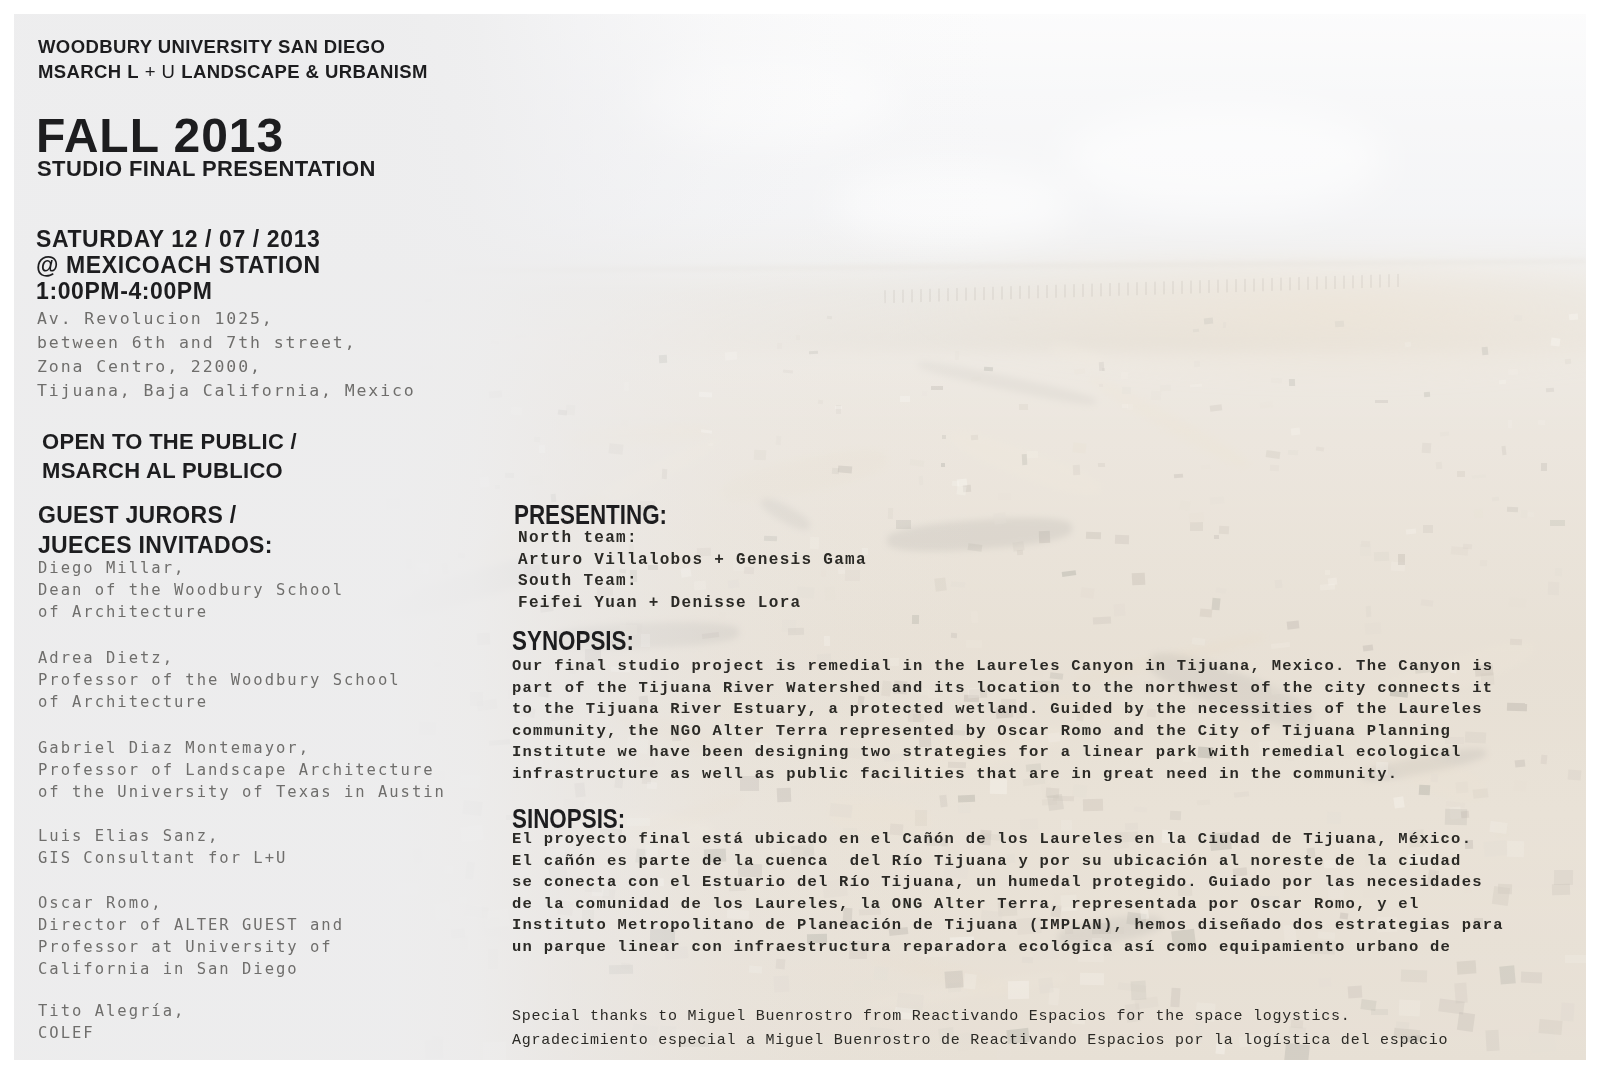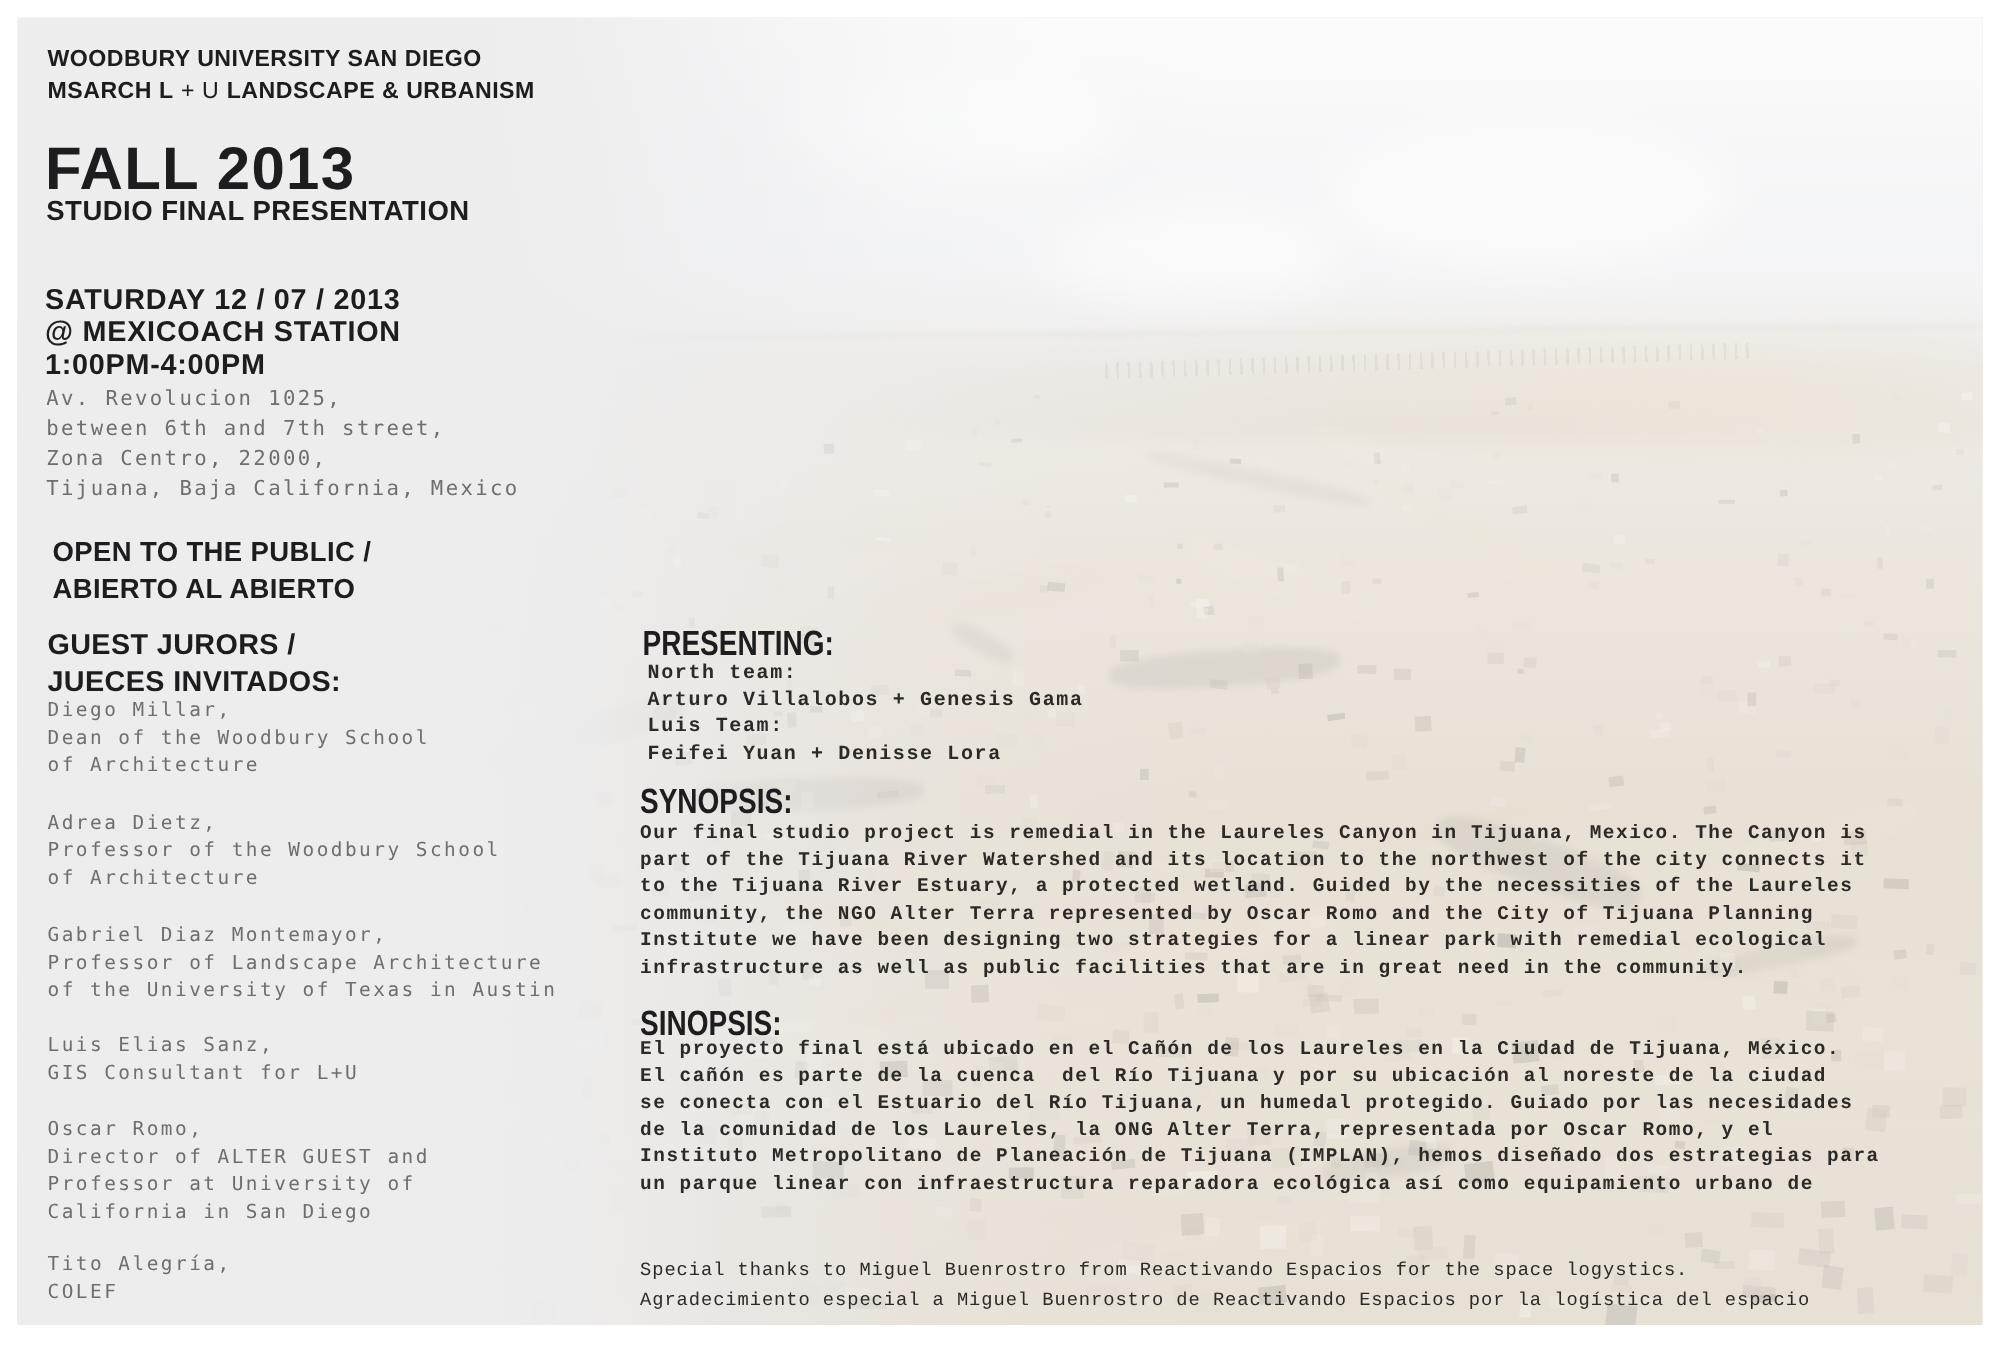--- a/index.html
+++ b/index.html
@@ -670,21 +670,21 @@
 
       <div class="abs mono-l address" style="left:23px;top:293px;">
           <div class="tline">Av. Revolucion 1025,</div>
           <div class="tline">between 6th and 7th street,</div>
           <div class="tline">Zona Centro, 22000,</div>
           <div class="tline">Tijuana, Baja California, Mexico</div>
         </div>
 
       <div class="abs" style="left:28px;top:413px;">
         <div class="h open-line">OPEN TO THE PUBLIC /</div>
-        <div class="h open-line">ABIERTO AL ABIERTO</div>
+        <div class="h open-line">MSARCH AL PUBLICO</div>
       </div>
 
       <div class="abs" style="left:24px;top:486px;">
         <div class="h jhead-line">GUEST JURORS /</div>
         <div class="h jhead-line">JUECES INVITADOS:</div>
       </div>
 
       <div class="abs mono-l" style="left:24px;top:543px;">
         <div class="jname">Diego Millar,</div>
         <div class="jlines">
@@ -726,21 +726,21 @@
             <div class="tline">COLEF</div>
           </div>
       </div>
 
       <div class="abs h" style="left:500px;top:486px;">
         <span class="rhead">PRESENTING:</span>
       </div>
       <div class="abs mono-r plines" style="left:504px;top:514px;">
           <div class="tline">North team:</div>
           <div class="tline">Arturo Villalobos + Genesis Gama</div>
-          <div class="tline">Luis Team:</div>
+          <div class="tline">South Team:</div>
           <div class="tline">Feifei Yuan + Denisse Lora</div>
         </div>
 
       <div class="abs h" style="left:498px;top:612px;">
         <span class="rhead">SYNOPSIS:</span>
       </div>
       <div class="abs mono-r para" style="left:498px;top:642px;">
           <div class="tline">Our final studio project is remedial in the Laureles Canyon in Tijuana, Mexico. The Canyon is</div>
           <div class="tline">part of the Tijuana River Watershed and its location to the northwest of the city connects it</div>
           <div class="tline">to the Tijuana River Estuary, a protected wetland. Guided by the necessities of the Laureles</div>

